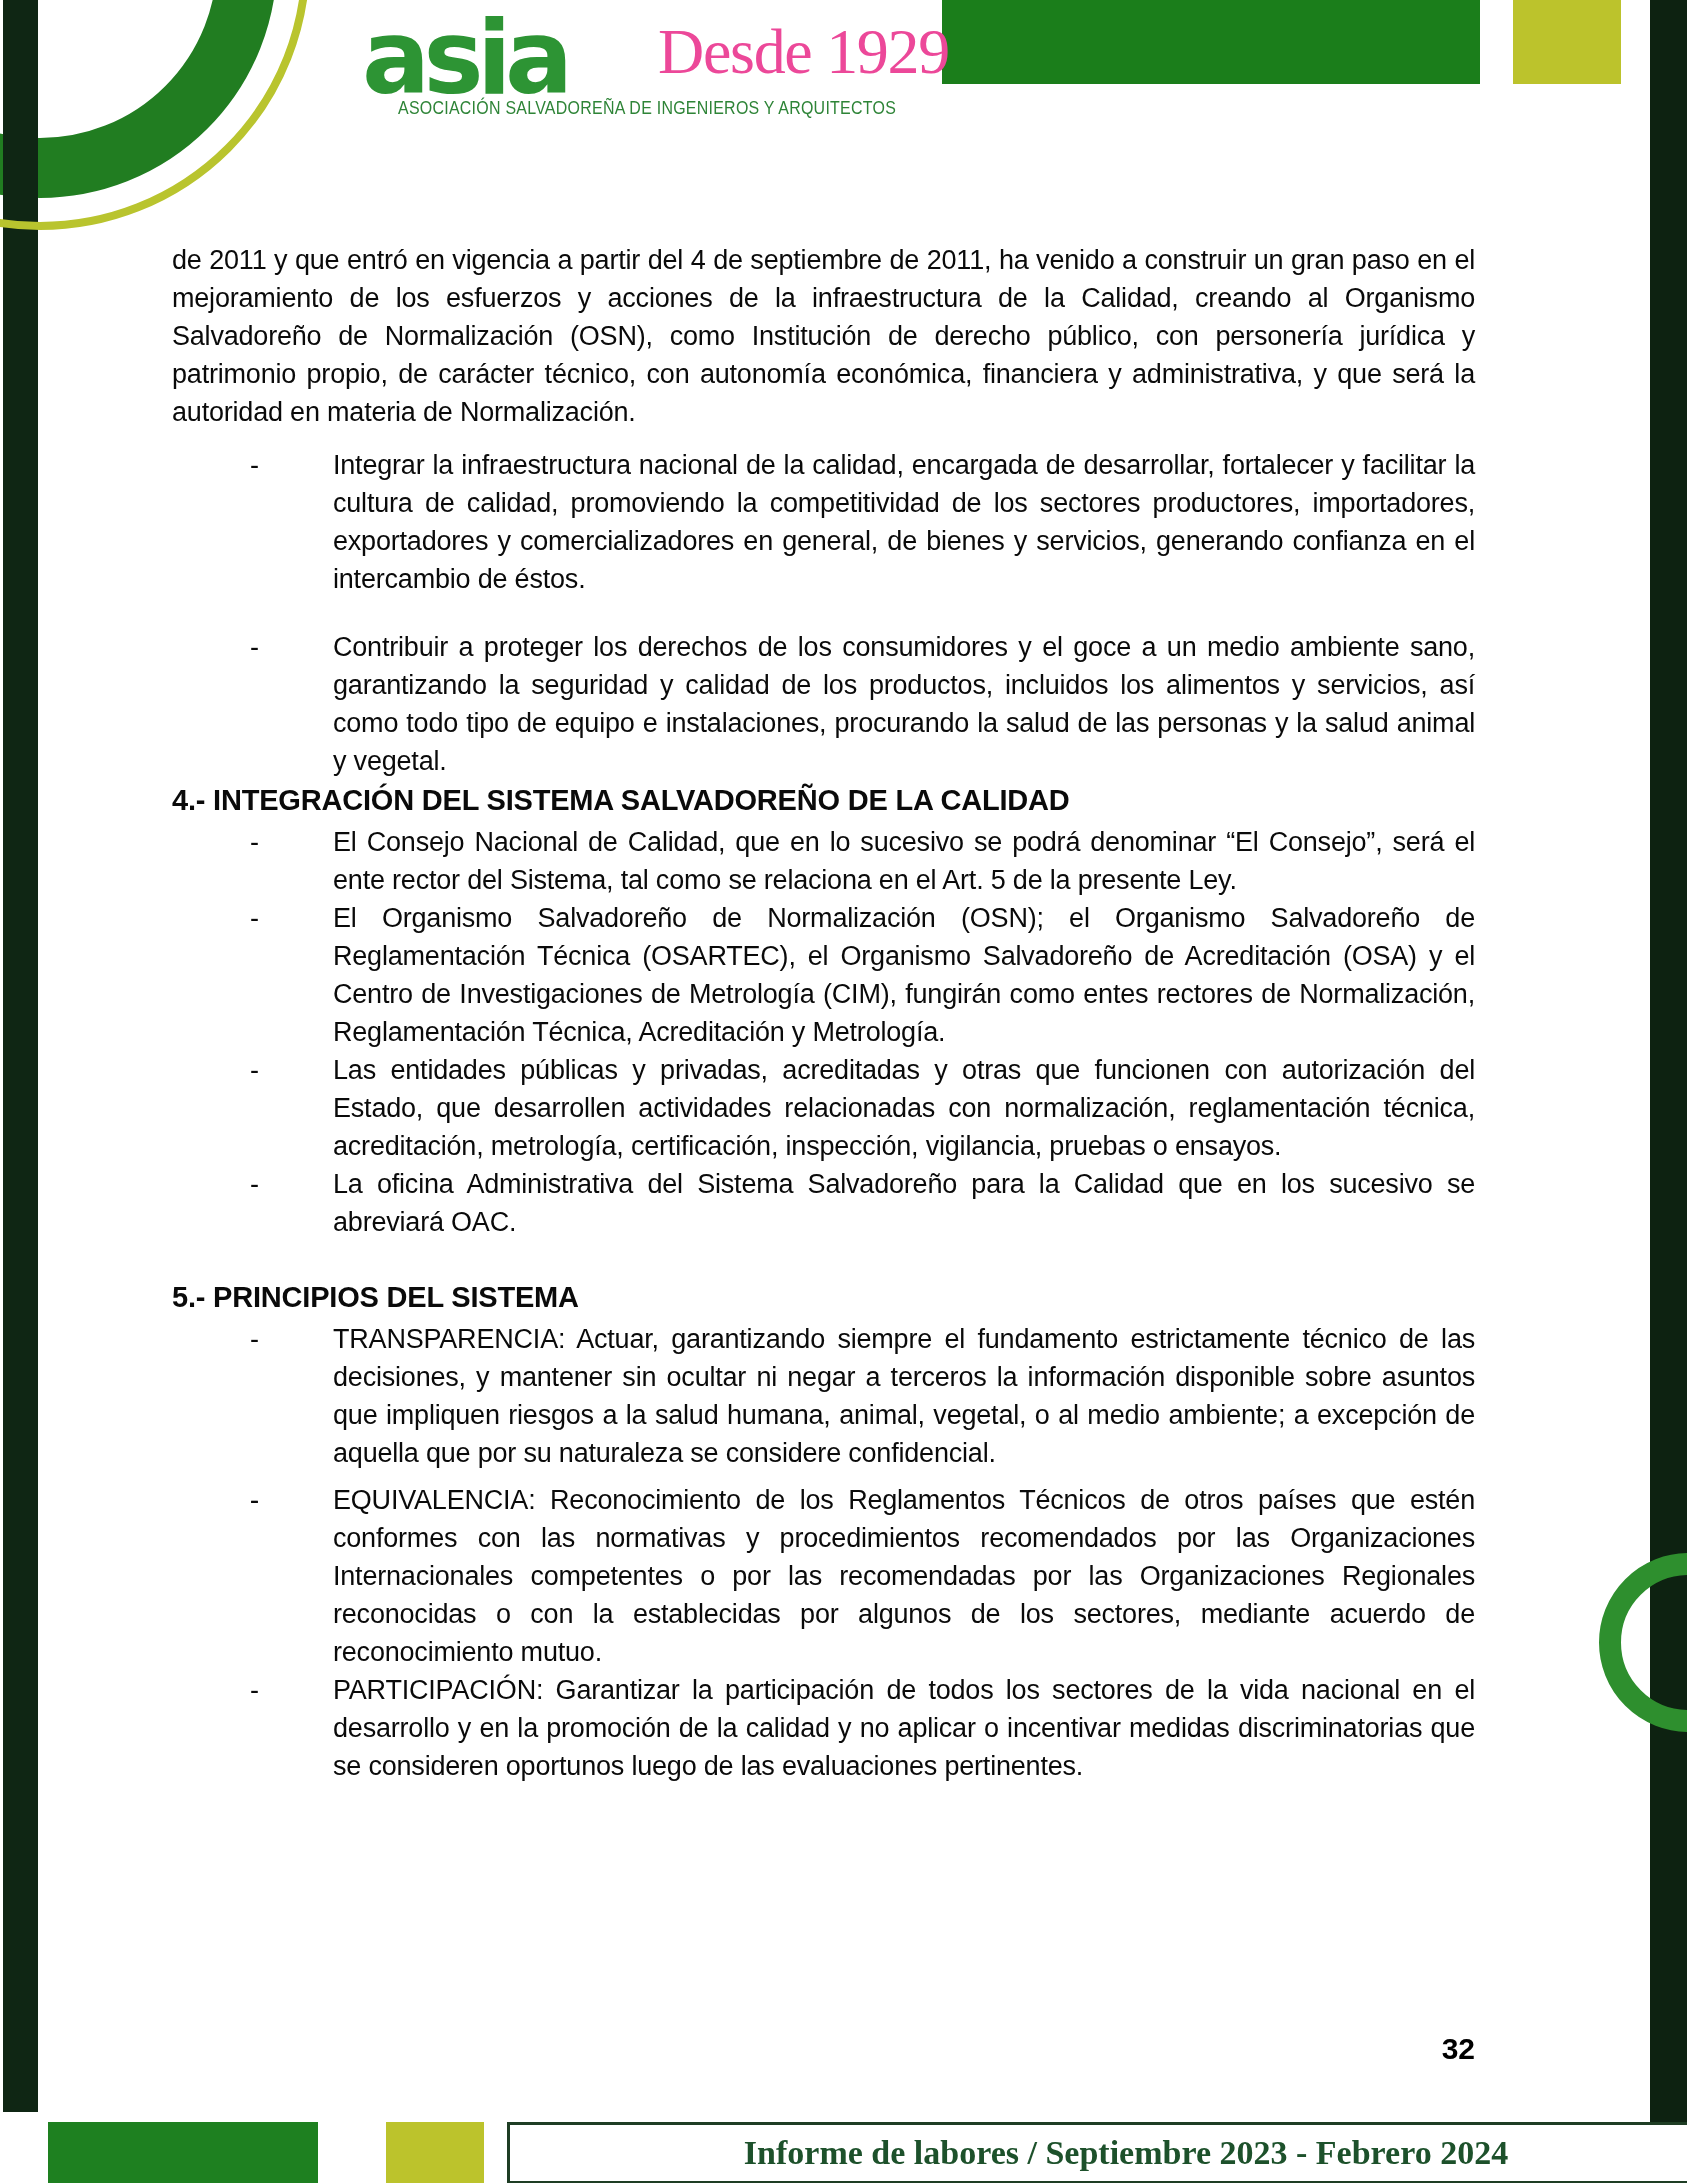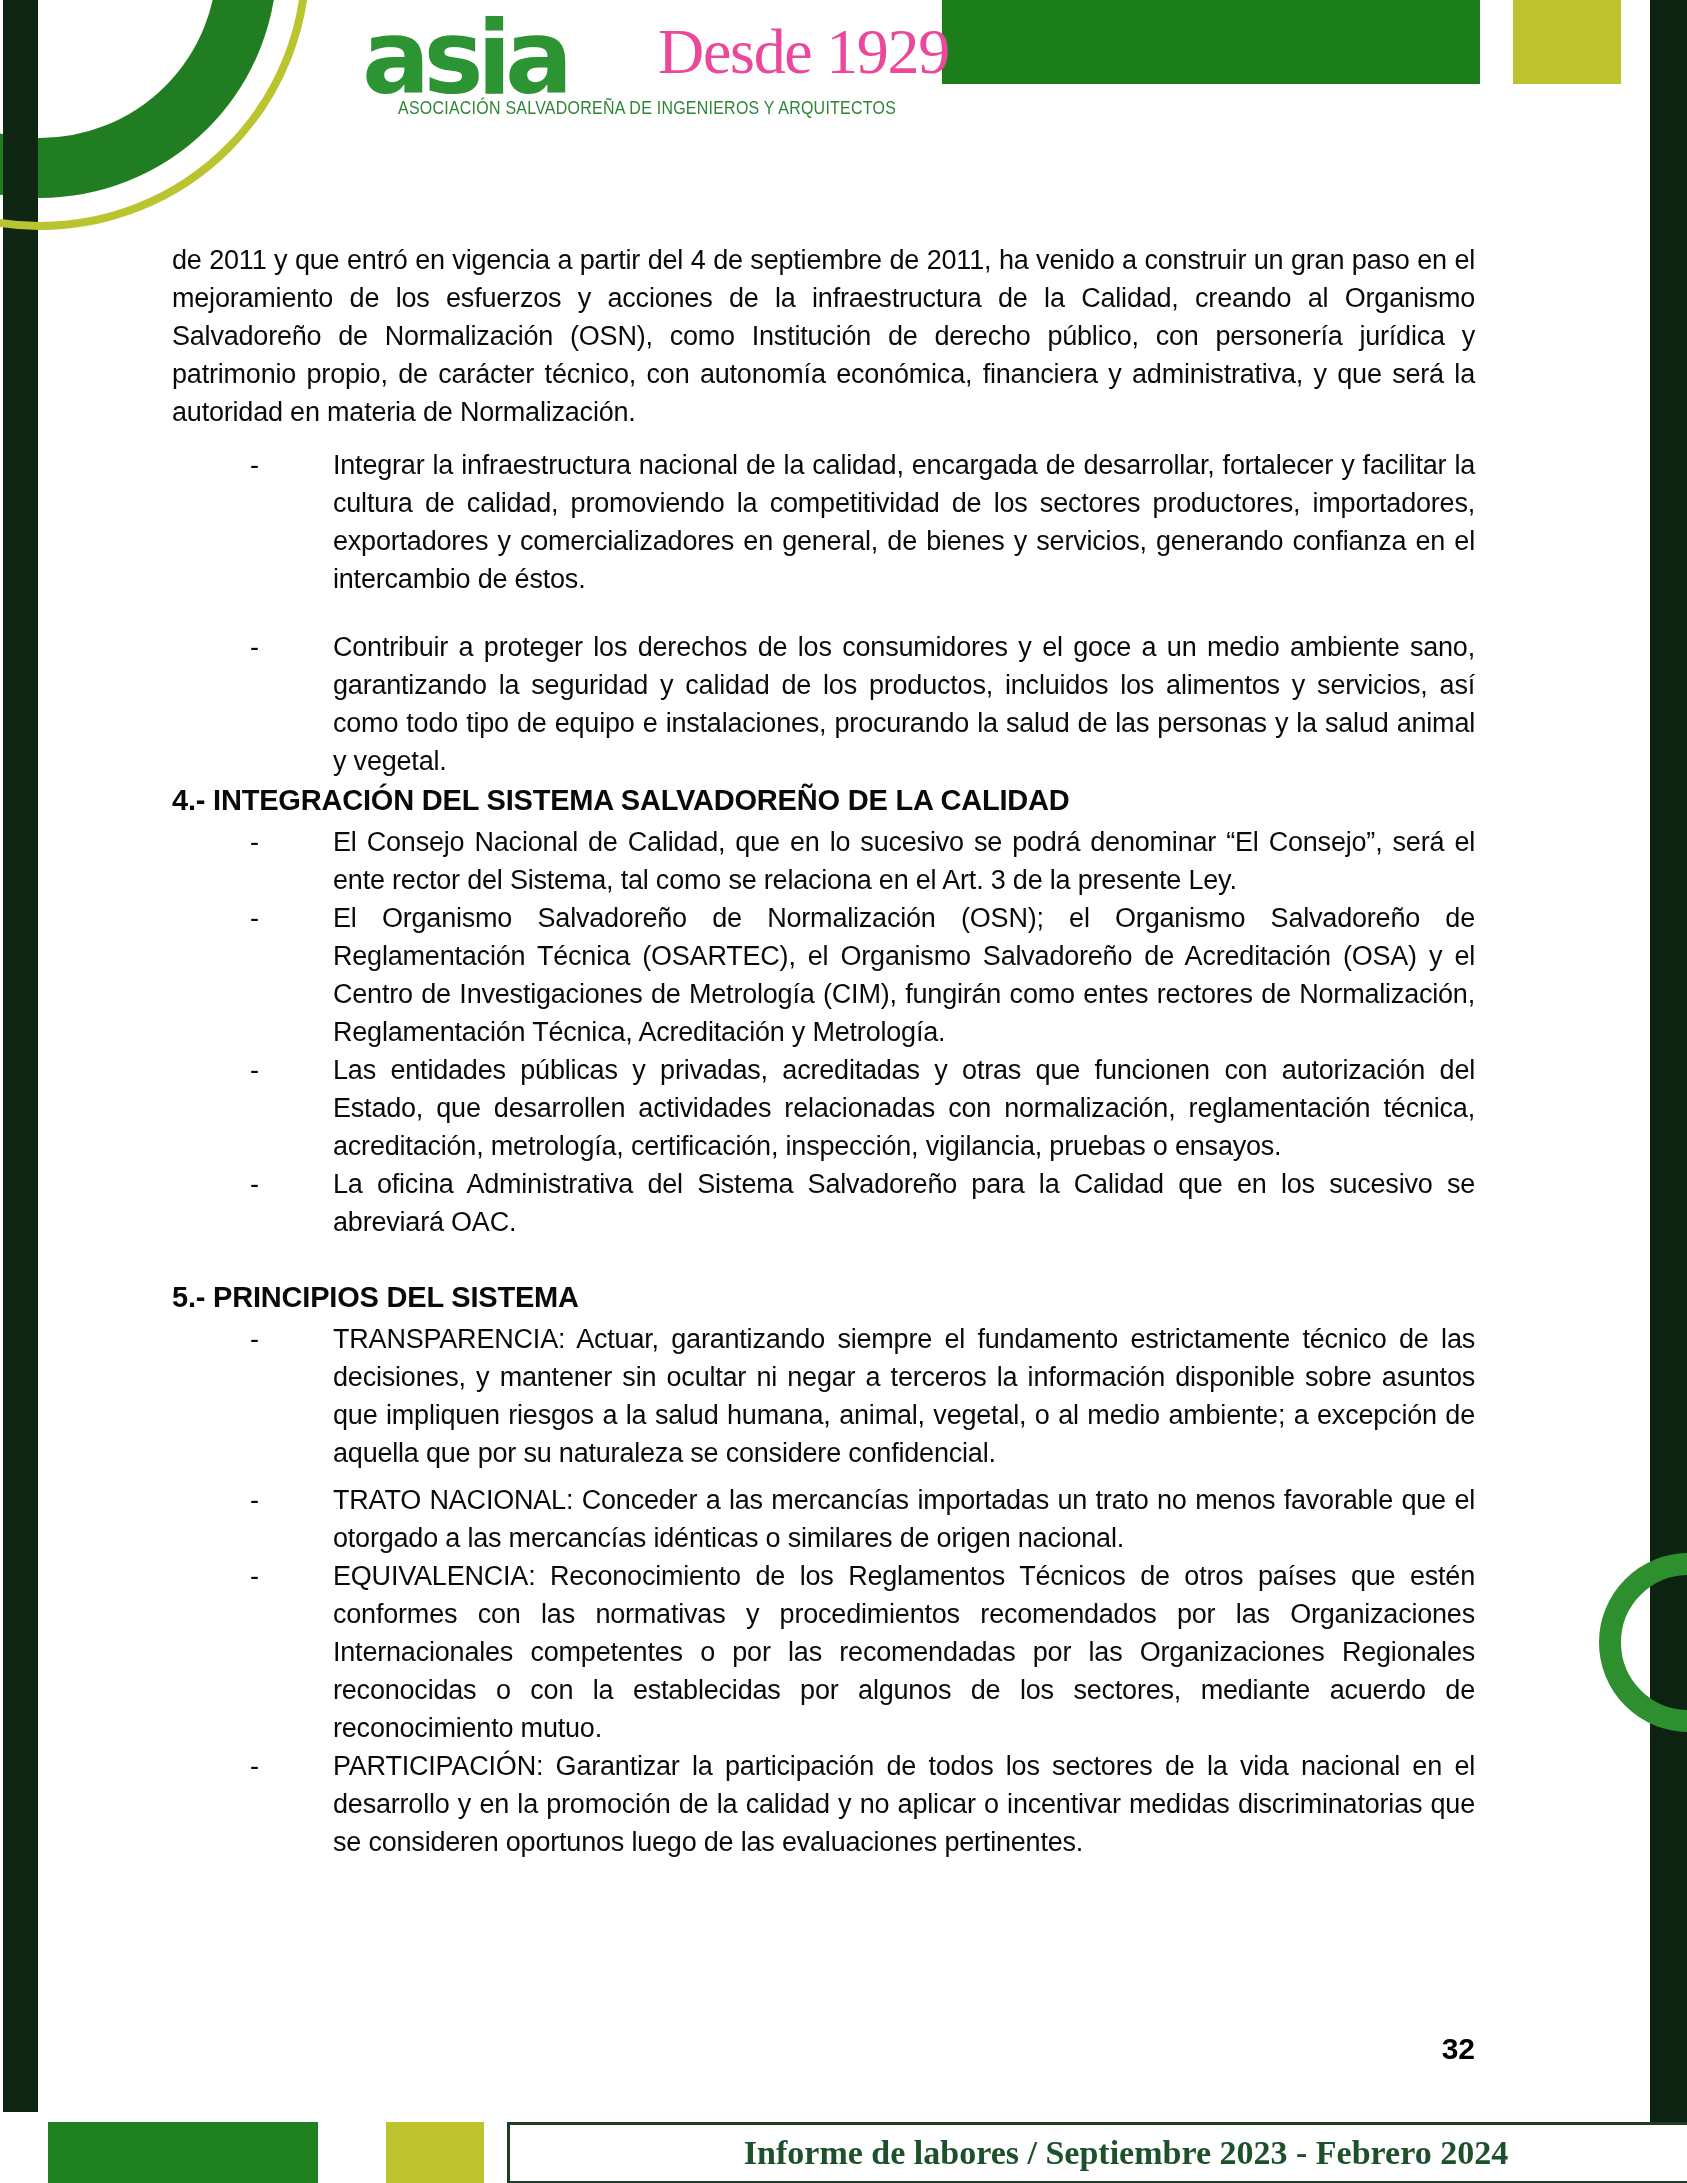--- a/index.html
+++ b/index.html
@@ -135,21 +135,21 @@
     </div>
     <div class="bullet mt-item">
       <span class="dash">-</span>
       <span>Contribuir a proteger los derechos de los consumidores y el goce a un medio ambiente sano, garantizando la seguridad y calidad de los productos, incluidos los alimentos y servicios, así como todo tipo de equipo e instalaciones, procurando la salud de las personas y la salud animal y vegetal.</span>
     </div>
 
     <div class="heading h4">4.- INTEGRACIÓN DEL SISTEMA SALVADOREÑO DE LA CALIDAD</div>
 
     <div class="bullet mt-tight">
       <span class="dash">-</span>
-      <span>El Consejo Nacional de Calidad, que en lo sucesivo se podrá denominar “El Consejo”, será el ente rector del Sistema, tal como se relaciona en el Art. 3 de la presente Ley.</span>
+      <span>El Consejo Nacional de Calidad, que en lo sucesivo se podrá denominar “El Consejo”, será el ente rector del Sistema, tal como se relaciona en el Art. 5 de la presente Ley.</span>
     </div>
     <div class="bullet">
       <span class="dash">-</span>
       <span>El Organismo Salvadoreño de Normalización (OSN); el Organismo Salvadoreño de Reglamentación Técnica (OSARTEC), el Organismo Salvadoreño de Acreditación (OSA) y el Centro de Investigaciones de Metrología (CIM), fungirán como entes rectores de Normalización, Reglamentación Técnica, Acreditación y Metrología.</span>
     </div>
     <div class="bullet">
       <span class="dash">-</span>
       <span>Las entidades públicas y privadas, acreditadas y otras que funcionen con autorización del Estado, que desarrollen actividades relacionadas con normalización, reglamentación técnica, acreditación, metrología, certificación, inspección, vigilancia, pruebas o ensayos.</span>
     </div>
     <div class="bullet">
@@ -158,21 +158,20 @@
     </div>
 
     <div class="heading h5">5.- PRINCIPIOS DEL SISTEMA</div>
 
     <div class="bullet mt-tight">
       <span class="dash">-</span>
       <span>TRANSPARENCIA: Actuar, garantizando siempre el fundamento estrictamente técnico de las decisiones, y mantener sin ocultar ni negar a terceros la información disponible sobre asuntos que impliquen riesgos a la salud humana, animal, vegetal, o al medio ambiente; a excepción de aquella que por su naturaleza se considere confidencial.</span>
     </div>
     <div class="bullet mt-small">
       <span class="dash">-</span>
-      <span>TRATO NACIONAL: Conceder a las mercancías importadas un trato no menos favorable que el otorgado a las mercancías idénticas o similares de origen nacional.</span>
     </div>
     <div class="bullet">
       <span class="dash">-</span>
       <span>EQUIVALENCIA: Reconocimiento de los Reglamentos Técnicos de otros países que estén conformes con las normativas y procedimientos recomendados por las Organizaciones Internacionales competentes o por las recomendadas por las Organizaciones Regionales reconocidas o con la establecidas por algunos de los sectores, mediante acuerdo de reconocimiento mutuo.</span>
     </div>
     <div class="bullet">
       <span class="dash">-</span>
       <span>PARTICIPACIÓN: Garantizar la participación de todos los sectores de la vida nacional en el desarrollo y en la promoción de la calidad y no aplicar o incentivar medidas discriminatorias que se consideren oportunos luego de las evaluaciones pertinentes.</span>
     </div>
 

